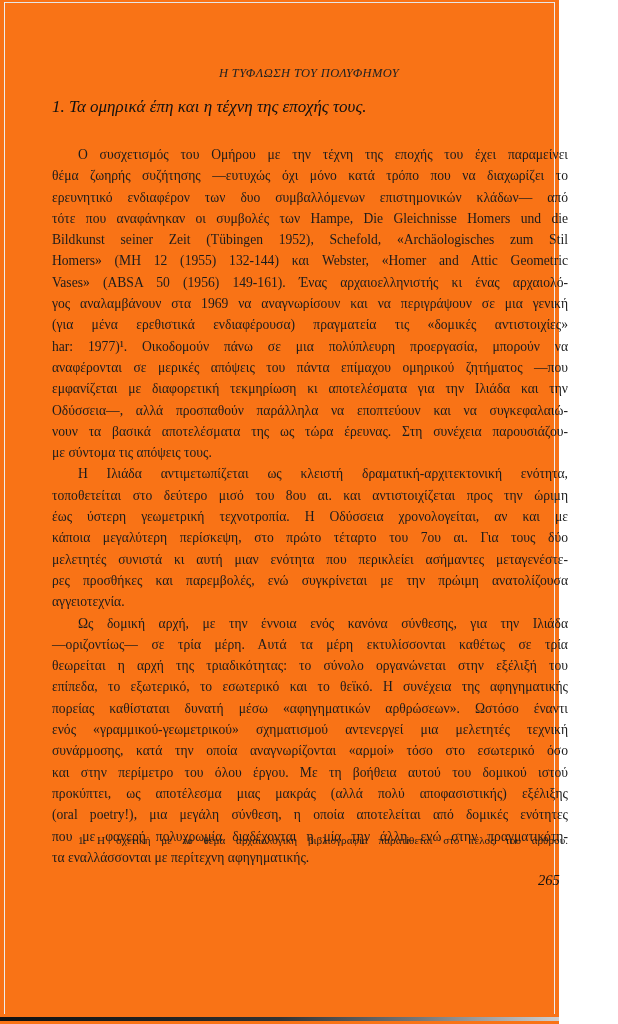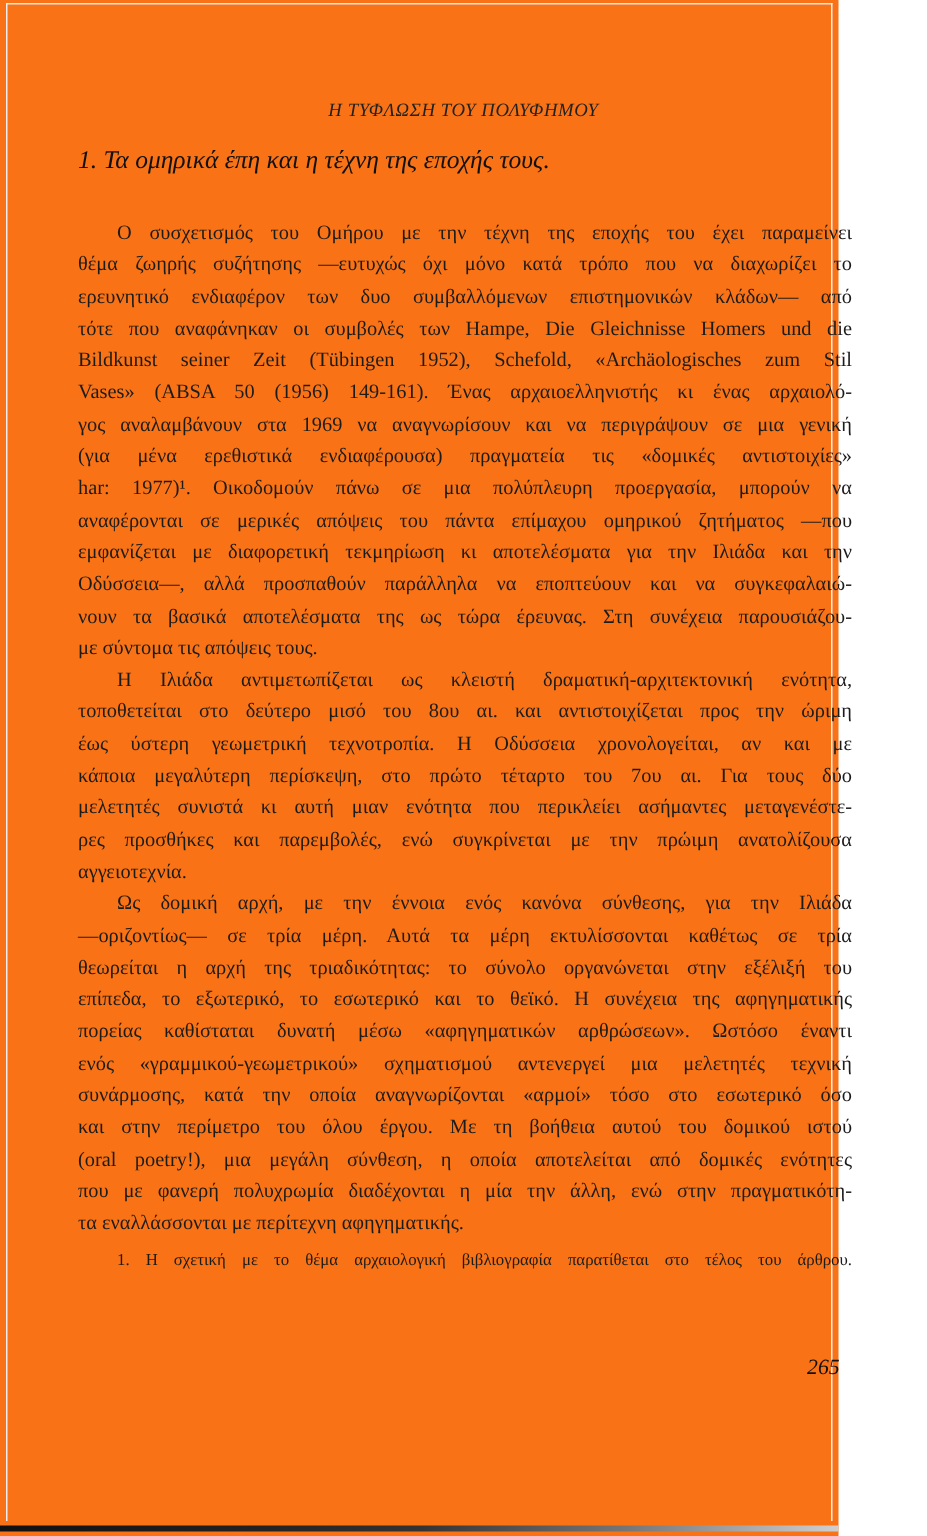--- a/index.html
+++ b/index.html
@@ -97,21 +97,21 @@
       left: 78px;
       width: 490px;
       font-size: 11.2px;
       white-space: nowrap;
       color: #1c1c1c;
       text-align: justify;
       text-align-last: justify;
     }
     .page-number {
       position: absolute;
-      top: 904px;
+      top: 872px;
       left: 538px;
       font-style: italic;
       font-size: 14.5px;
       color: #111;
     }
   </style>
 </head>
 <body>
 
 <div class="page">
@@ -123,20 +123,21 @@
 
   <div class="section-heading">1. Τα ομηρικά έπη και η τέχνη της εποχής τους.</div>
 
   <div class="body-text" id="body-text">
       <div>
         <span class="line indent">Ο συσχετισμός του Ομήρου με την τέχνη της εποχής του έχει παραμείνει</span>
         <span class="line">θέμα ζωηρής συζήτησης —ευτυχώς όχι μόνο κατά τρόπο που να διαχωρίζει το</span>
         <span class="line">ερευνητικό ενδιαφέρον των δυο συμβαλλόμενων επιστημονικών κλάδων— από</span>
         <span class="line">τότε που αναφάνηκαν οι συμβολές των Hampe, Die Gleichnisse Homers und die</span>
         <span class="line">Bildkunst seiner Zeit (Tübingen 1952), Schefold, «Archäologisches zum Stil</span>
+        <span class="line">Homers» (MH 12 (1955) 132-144) και Webster, «Homer and Attic Geometric</span>
         <span class="line">Vases» (ABSA 50 (1956) 149-161). Ένας αρχαιοελληνιστής κι ένας αρχαιολό-</span>
         <span class="line">γος αναλαμβάνουν στα 1969 να αναγνωρίσουν και να περιγράψουν σε μια γενική</span>
         <span class="line">(για μένα ερεθιστικά ενδιαφέρουσα) πραγματεία τις «δομικές αντιστοιχίες»</span>
         <span class="line">har: 1977)¹. Οικοδομούν πάνω σε μια πολύπλευρη προεργασία, μπορούν να</span>
         <span class="line">αναφέρονται σε μερικές απόψεις του πάντα επίμαχου ομηρικού ζητήματος —που</span>
         <span class="line">εμφανίζεται με διαφορετική τεκμηρίωση κι αποτελέσματα για την Ιλιάδα και την</span>
         <span class="line">Οδύσσεια—, αλλά προσπαθούν παράλληλα να εποπτεύουν και να συγκεφαλαιώ-</span>
         <span class="line">νουν τα βασικά αποτελέσματα της ως τώρα έρευνας. Στη συνέχεια παρουσιάζου-</span>
         <span class="line last">με σύντομα τις απόψεις τους.</span>
       </div>
@@ -151,20 +152,21 @@
       </div>
       <div>
         <span class="line indent">Ως δομική αρχή, με την έννοια ενός κανόνα σύνθεσης, για την Ιλιάδα</span>
         <span class="line">—οριζοντίως— σε τρία μέρη. Αυτά τα μέρη εκτυλίσσονται καθέτως σε τρία</span>
         <span class="line">θεωρείται η αρχή της τριαδικότητας: το σύνολο οργανώνεται στην εξέλιξή του</span>
         <span class="line">επίπεδα, το εξωτερικό, το εσωτερικό και το θεϊκό. Η συνέχεια της αφηγηματικής</span>
         <span class="line">πορείας καθίσταται δυνατή μέσω «αφηγηματικών αρθρώσεων». Ωστόσο έναντι</span>
         <span class="line">ενός «γραμμικού-γεωμετρικού» σχηματισμού αντενεργεί μια μελετητές τεχνική</span>
         <span class="line">συνάρμοσης, κατά την οποία αναγνωρίζονται «αρμοί» τόσο στο εσωτερικό όσο</span>
         <span class="line">και στην περίμετρο του όλου έργου. Με τη βοήθεια αυτού του δομικού ιστού</span>
+        <span class="line">προκύπτει, ως αποτέλεσμα μιας μακράς (αλλά πολύ αποφασιστικής) εξέλιξης</span>
         <span class="line">(oral poetry!), μια μεγάλη σύνθεση, η οποία αποτελείται από δομικές ενότητες</span>
         <span class="line">που με φανερή πολυχρωμία διαδέχονται η μία την άλλη, ενώ στην πραγματικότη-</span>
         <span class="line last">τα εναλλάσσονται με περίτεχνη αφηγηματικής.</span>
       </div>
     </div>
 
   <div class="footnote">1. Η σχετική με το θέμα αρχαιολογική βιβλιογραφία παρατίθεται στο τέλος του άρθρου.</div>
 
   <div class="page-number">265</div>
 

